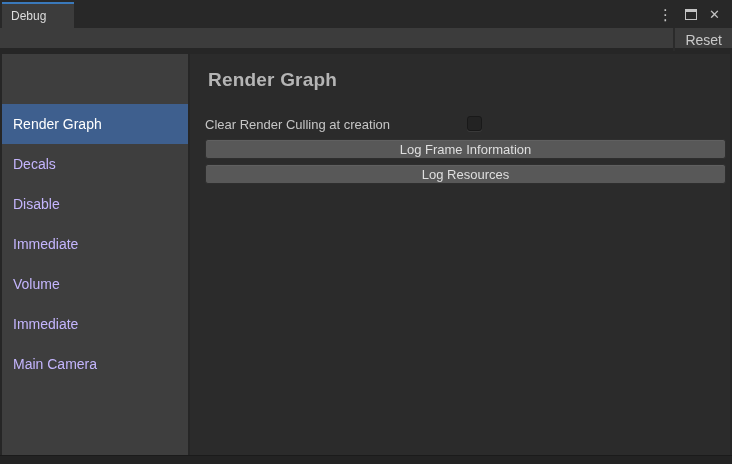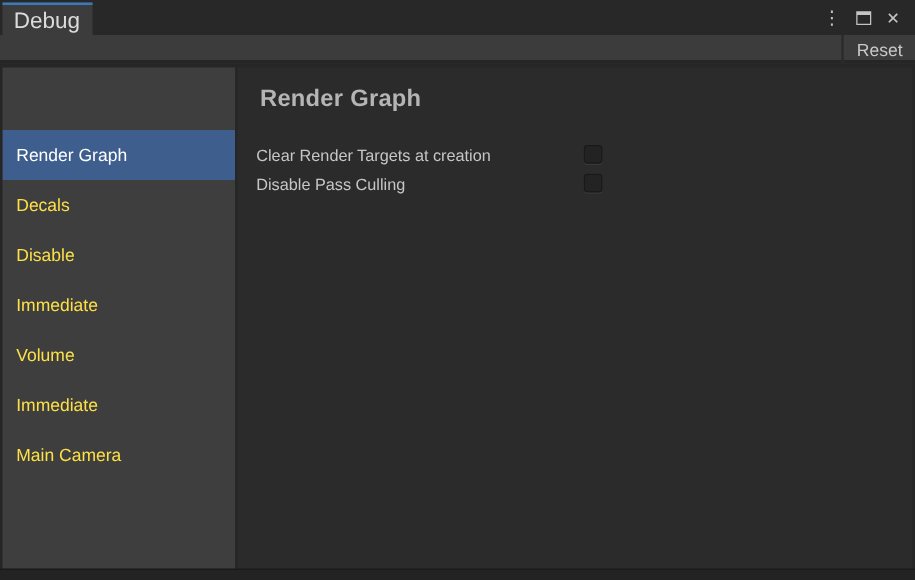--- a/index.html
+++ b/index.html
@@ -9,21 +9,21 @@
     background:#262626; overflow:hidden;
     font-family:"Liberation Sans","DejaVu Sans",sans-serif;
     cursor:default; user-select:none;
   }
   
   .tabbar { position:absolute; top:0; left:0; right:0; height:28px; background:#282828; }
   .tab {
     position:absolute; left:2px; top:2px; height:26px; width:72px;
     background:#3c3c3c; border-top:2px solid #3a79bb;
     display:flex; align-items:center; padding-left:9px;
-    color:#dcdcdc; font-size:18px;
+    color:#dcdcdc; font-size:12px;
   }
   .controls {
     position:absolute; top:0; right:12px; height:28px;
     display:flex; align-items:center; gap:12px; color:#c4c4c4;
   }
   .kebab { font-size:15px; line-height:1; }
   .maxbox { display:inline-block; width:12px; height:11px;
     border:1px solid #c4c4c4; border-top:3px solid #c4c4c4; }
   .closex { font-size:13px; line-height:1; }
   
@@ -36,21 +36,21 @@
     display:flex; align-items:center; padding:0 10px;
     border-left:2px solid #2b2b2b; color:#c9c9c9; font-size:14px;margin-left:12px;
   }
   
   .sidebar {
     position:absolute; left:2px; top:54px; width:186px; height:401px;
     background:#3e3e3e; padding-top:50px; overflow:hidden;
   }
   .side-item {
     height:40px; display:flex; align-items:center; padding-left:11px;
-    font-size:14px; color:#fde047;
+    font-size:14px; color:#c4b5fd;
   }
   .side-item.selected { background:#3e5f8e; color:#ffffff; }
   
   .main {
     position:absolute; left:190px; top:54px; width:540px; height:401px;
     background:#2b2b2b; padding:13px 4px 0 15px;
   }
   .title {
     margin:0 0 20px 3px; font-size:19px; line-height:26px;
     color:#b5b5b5; font-weight:bold; letter-spacing:.2px;
@@ -127,27 +127,33 @@
         <span>Main Camera</span>
       </div>
     </div>
 
   <div class="main">
     <h1 class="title">Render Graph</h1>
 
     <div class="rows">
 
         <div class="prop-row">
-          <span class="prop-label">Clear Render Targets at creation</span>
+          <span class="prop-label">Clear Render Culling at creation</span>
           <span class="checkbox"></span>
         </div>
 
-        <div class="prop-row">
-          <span class="prop-label">Disable Pass Culling</span>
-          <span class="checkbox"></span>
-        </div>
 
       </div>
 
+    <div class="buttons">
+
+        <button class="ubtn">
+          <span>Log Frame Information</span>
+        </button>
+
+        <button class="ubtn">
+          <span>Log Resources</span>
+        </button>
+      </div>
   </div>
 
   <div class="bottom"></div>
 </div>
 
 </body></html>

